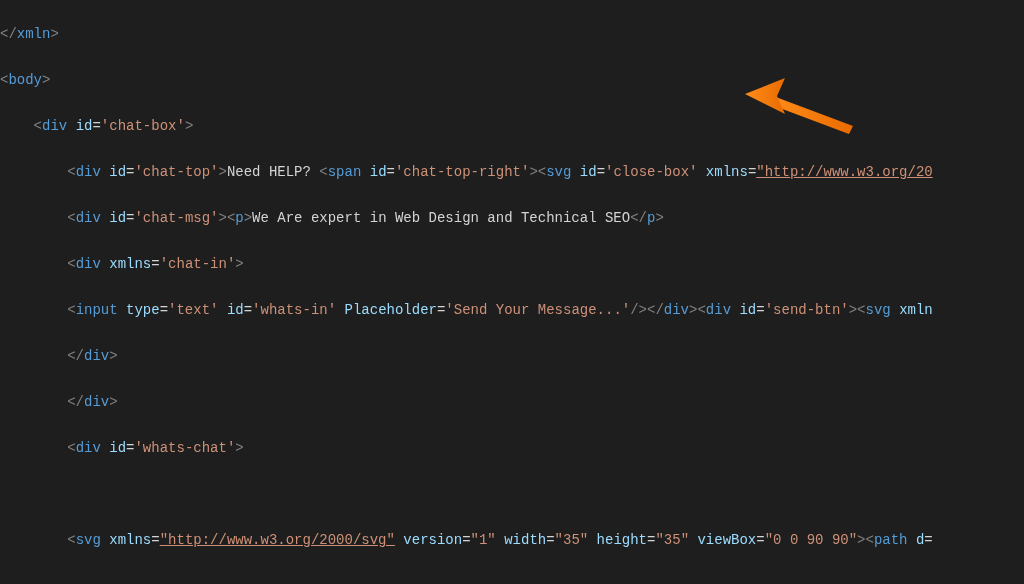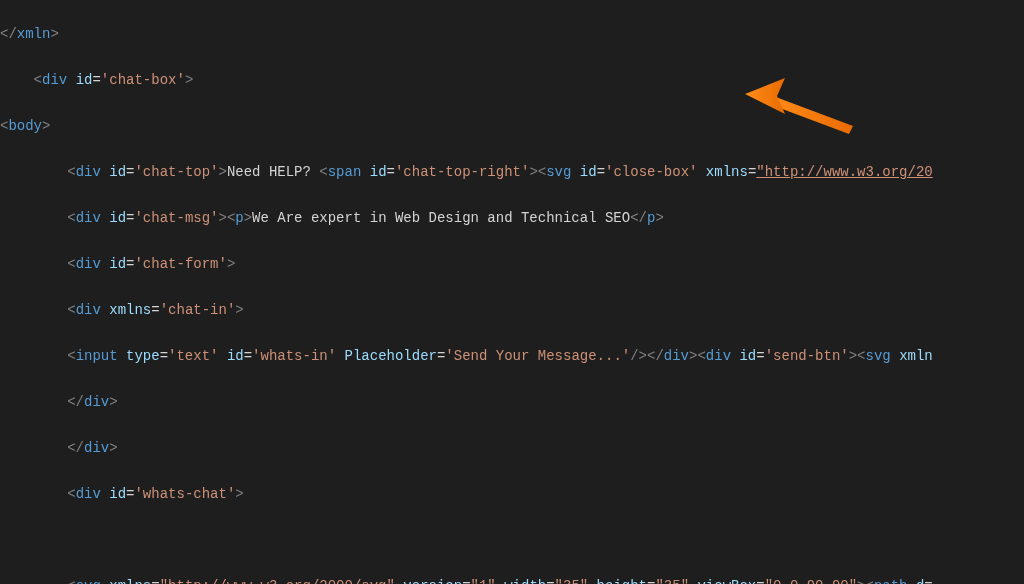--- a/index.html
+++ b/index.html
@@ -27,25 +27,24 @@
     left:745px;
     top:74px;
     pointer-events:none;
   }
 </style>
 </head>
 <body>
 
 <div class="editor">
 <span class="line"><span class="t-brk">&lt;/</span><span class="t-tag">xmln</span><span class="t-brk">&gt;</span></span>
+<span class="line"><span class="t-brk">&lt;</span><span class="t-tag">body</span><span class="t-brk">&gt;</span></span>
 <span class="line">    <span class="t-brk">&lt;</span><span class="t-tag">div</span> <span class="t-attr">id</span><span class="t-text">=</span><span class="t-val">'chat-box'</span><span class="t-brk">&gt;</span></span>
-<span class="line"><span class="t-brk">&lt;</span><span class="t-tag">body</span><span class="t-brk">&gt;</span></span>
 <span class="line">        <span class="t-brk">&lt;</span><span class="t-tag">div</span> <span class="t-attr">id</span><span class="t-text">=</span><span class="t-val">'chat-top'</span><span class="t-brk">&gt;</span><span class="t-text">Need HELP? </span><span class="t-brk">&lt;</span><span class="t-tag">span</span> <span class="t-attr">id</span><span class="t-text">=</span><span class="t-val">'chat-top-right'</span><span class="t-brk">&gt;&lt;</span><span class="t-tag">svg</span> <span class="t-attr">id</span><span class="t-text">=</span><span class="t-val">'close-box'</span> <span class="t-attr">xmlns</span><span class="t-text">=</span><span class="t-link">"http://www.w3.org/20</span></span>
 <span class="line">        <span class="t-brk">&lt;</span><span class="t-tag">div</span> <span class="t-attr">id</span><span class="t-text">=</span><span class="t-val">'chat-msg'</span><span class="t-brk">&gt;&lt;</span><span class="t-tag">p</span><span class="t-brk">&gt;</span><span class="t-text">We Are expert in Web Design and Technical SEO</span><span class="t-brk">&lt;/</span><span class="t-tag">p</span><span class="t-brk">&gt;</span></span>
-<span class="line">        <span class="t-brk">&lt;</span><span class="t-tag">div</span> <span class="t-attr">id</span><span class="t-text">=</span><span class="t-val">'chat-form'</span><span class="t-brk">&gt;</span></span>
 <span class="line">        <span class="t-brk">&lt;</span><span class="t-tag">div</span> <span class="t-attr">xmlns</span><span class="t-text">=</span><span class="t-val">'chat-in'</span><span class="t-brk">&gt;</span></span>
 <span class="line">        <span class="t-brk">&lt;</span><span class="t-tag">input</span> <span class="t-attr">type</span><span class="t-text">=</span><span class="t-val">'text'</span> <span class="t-attr">id</span><span class="t-text">=</span><span class="t-val">'whats-in'</span> <span class="t-attr">Placeholder</span><span class="t-text">=</span><span class="t-val">'Send Your Message...'</span><span class="t-brk">/&gt;&lt;/</span><span class="t-tag">div</span><span class="t-brk">&gt;&lt;</span><span class="t-tag">div</span> <span class="t-attr">id</span><span class="t-text">=</span><span class="t-val">'send-btn'</span><span class="t-brk">&gt;&lt;</span><span class="t-tag">svg</span> <span class="t-attr">xmln</span></span>
 <span class="line">        <span class="t-brk">&lt;/</span><span class="t-tag">div</span><span class="t-brk">&gt;</span></span>
 <span class="line">        <span class="t-brk">&lt;/</span><span class="t-tag">div</span><span class="t-brk">&gt;</span></span>
 <span class="line">        <span class="t-brk">&lt;</span><span class="t-tag">div</span> <span class="t-attr">id</span><span class="t-text">=</span><span class="t-val">'whats-chat'</span><span class="t-brk">&gt;</span></span>
 <span class="line">            </span>
 <span class="line">        <span class="t-brk">&lt;</span><span class="t-tag">svg</span> <span class="t-attr">xmlns</span><span class="t-text">=</span><span class="t-link">"http://www.w3.org/2000/svg"</span> <span class="t-attr">version</span><span class="t-text">=</span><span class="t-val">"1"</span> <span class="t-attr">width</span><span class="t-text">=</span><span class="t-val">"35"</span> <span class="t-attr">height</span><span class="t-text">=</span><span class="t-val">"35"</span> <span class="t-attr">viewBox</span><span class="t-text">=</span><span class="t-val">"0 0 90 90"</span><span class="t-brk">&gt;&lt;</span><span class="t-tag">path</span> <span class="t-attr">d</span><span class="t-text">=</span></span>
 
 
 

